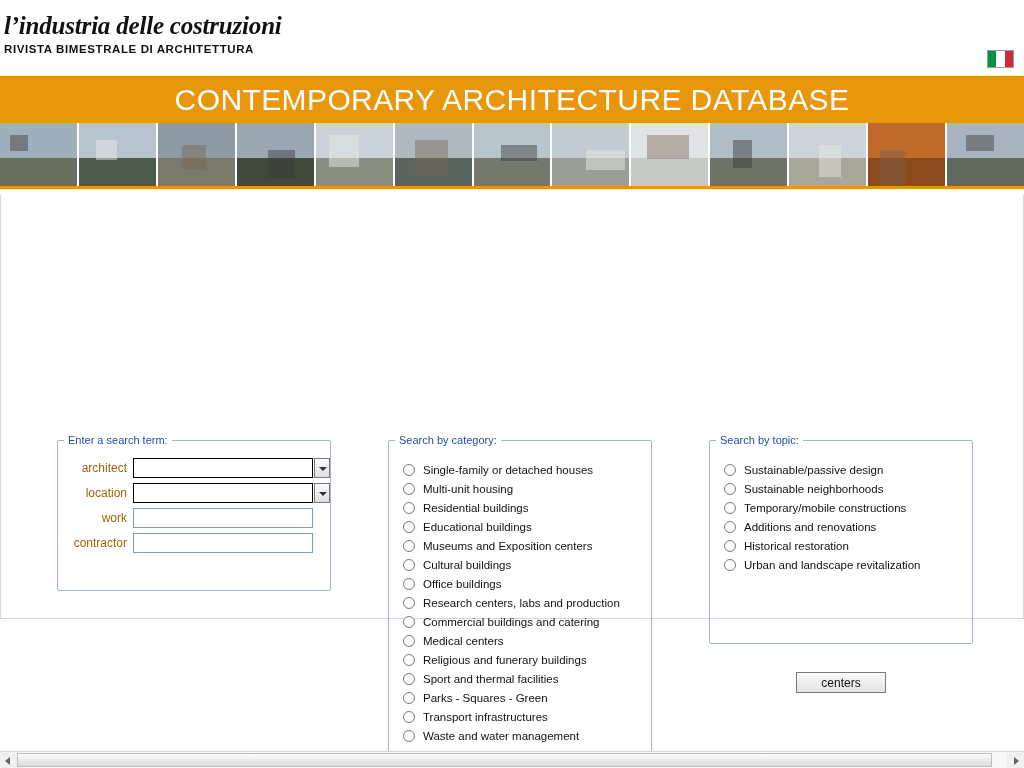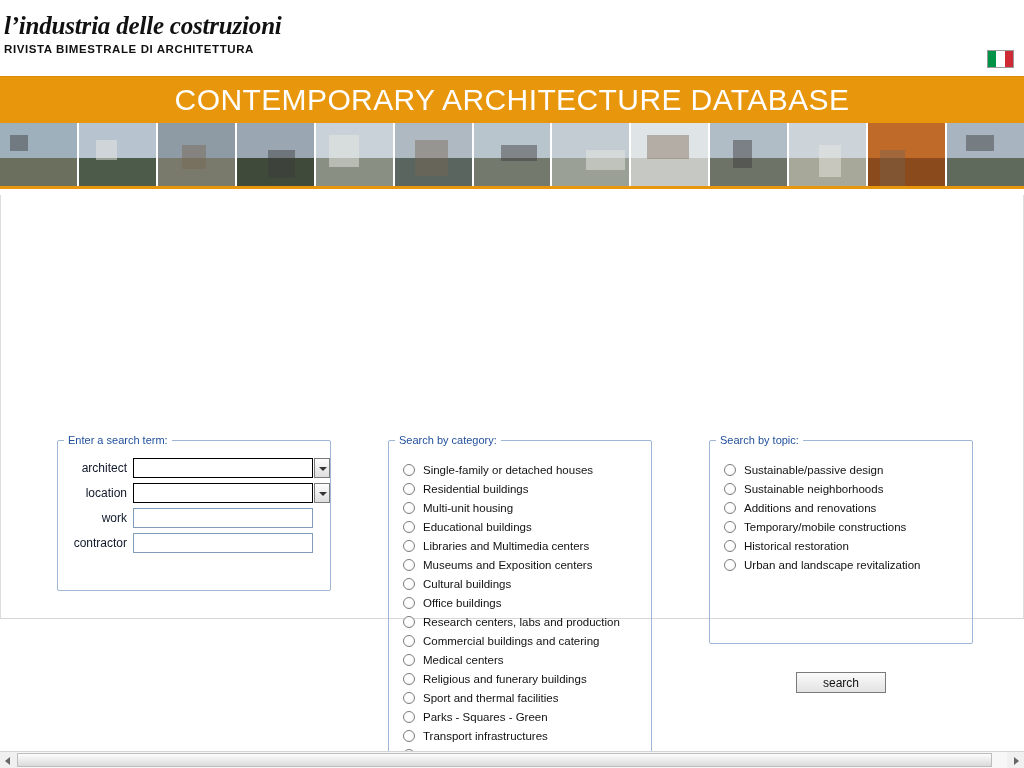--- a/index.html
+++ b/index.html
@@ -130,21 +130,21 @@
     display: flex;
     align-items: center;
     height: 23px;
     margin-bottom: 2px;
   }
   .field-label {
     width: 75px;
     text-align: right;
     padding-right: 6px;
     font-size: 12px;
-    color: #0f172a;
+    color: #a16207;
   }
   .field-input {
     width: 180px;
     height: 20px;
     border: 1px solid #000000;
     background: #ffffff;
     font-size: 12px;
     padding: 1px 3px;
     outline: none;
   }
@@ -358,33 +358,29 @@
 
     <fieldset class="box" id="box-category">
       <legend>Search by category:</legend>
       <div class="opt-list" id="category-list">
           <div class="opt-row">
             <span class="radio"></span>
             <span class="opt-label">Single-family or detached houses</span>
           </div>
           <div class="opt-row">
             <span class="radio"></span>
+            <span class="opt-label">Multi-unit housing</span>
+          </div>
+          <div class="opt-row">
+            <span class="radio"></span>
             <span class="opt-label">Residential buildings</span>
           </div>
           <div class="opt-row">
             <span class="radio"></span>
-            <span class="opt-label">Multi-unit housing</span>
-          </div>
-          <div class="opt-row">
-            <span class="radio"></span>
             <span class="opt-label">Educational buildings</span>
-          </div>
-          <div class="opt-row">
-            <span class="radio"></span>
-            <span class="opt-label">Libraries and Multimedia centers</span>
           </div>
           <div class="opt-row">
             <span class="radio"></span>
             <span class="opt-label">Museums and Exposition centers</span>
           </div>
           <div class="opt-row">
             <span class="radio"></span>
             <span class="opt-label">Cultural buildings</span>
           </div>
           <div class="opt-row">
@@ -432,38 +428,38 @@
           <div class="opt-row">
             <span class="radio"></span>
             <span class="opt-label">Sustainable/passive design</span>
           </div>
           <div class="opt-row">
             <span class="radio"></span>
             <span class="opt-label">Sustainable neighborhoods</span>
           </div>
           <div class="opt-row">
             <span class="radio"></span>
+            <span class="opt-label">Temporary/mobile constructions</span>
+          </div>
+          <div class="opt-row">
+            <span class="radio"></span>
             <span class="opt-label">Additions and renovations</span>
-          </div>
-          <div class="opt-row">
-            <span class="radio"></span>
-            <span class="opt-label">Temporary/mobile constructions</span>
           </div>
           <div class="opt-row">
             <span class="radio"></span>
             <span class="opt-label">Historical restoration</span>
           </div>
           <div class="opt-row">
             <span class="radio"></span>
             <span class="opt-label">Urban and landscape revitalization</span>
           </div>
         </div>
     </fieldset>
 
-    <button class="search-btn">search</button>
+    <button class="search-btn">centers</button>
 
   </div>
 
   <div class="hscroll">
     <div class="sb-btn left"></div>
     <div class="track">
       <div class="thumbbar"></div>
     </div>
     <div class="sb-btn right"></div>
   </div>

